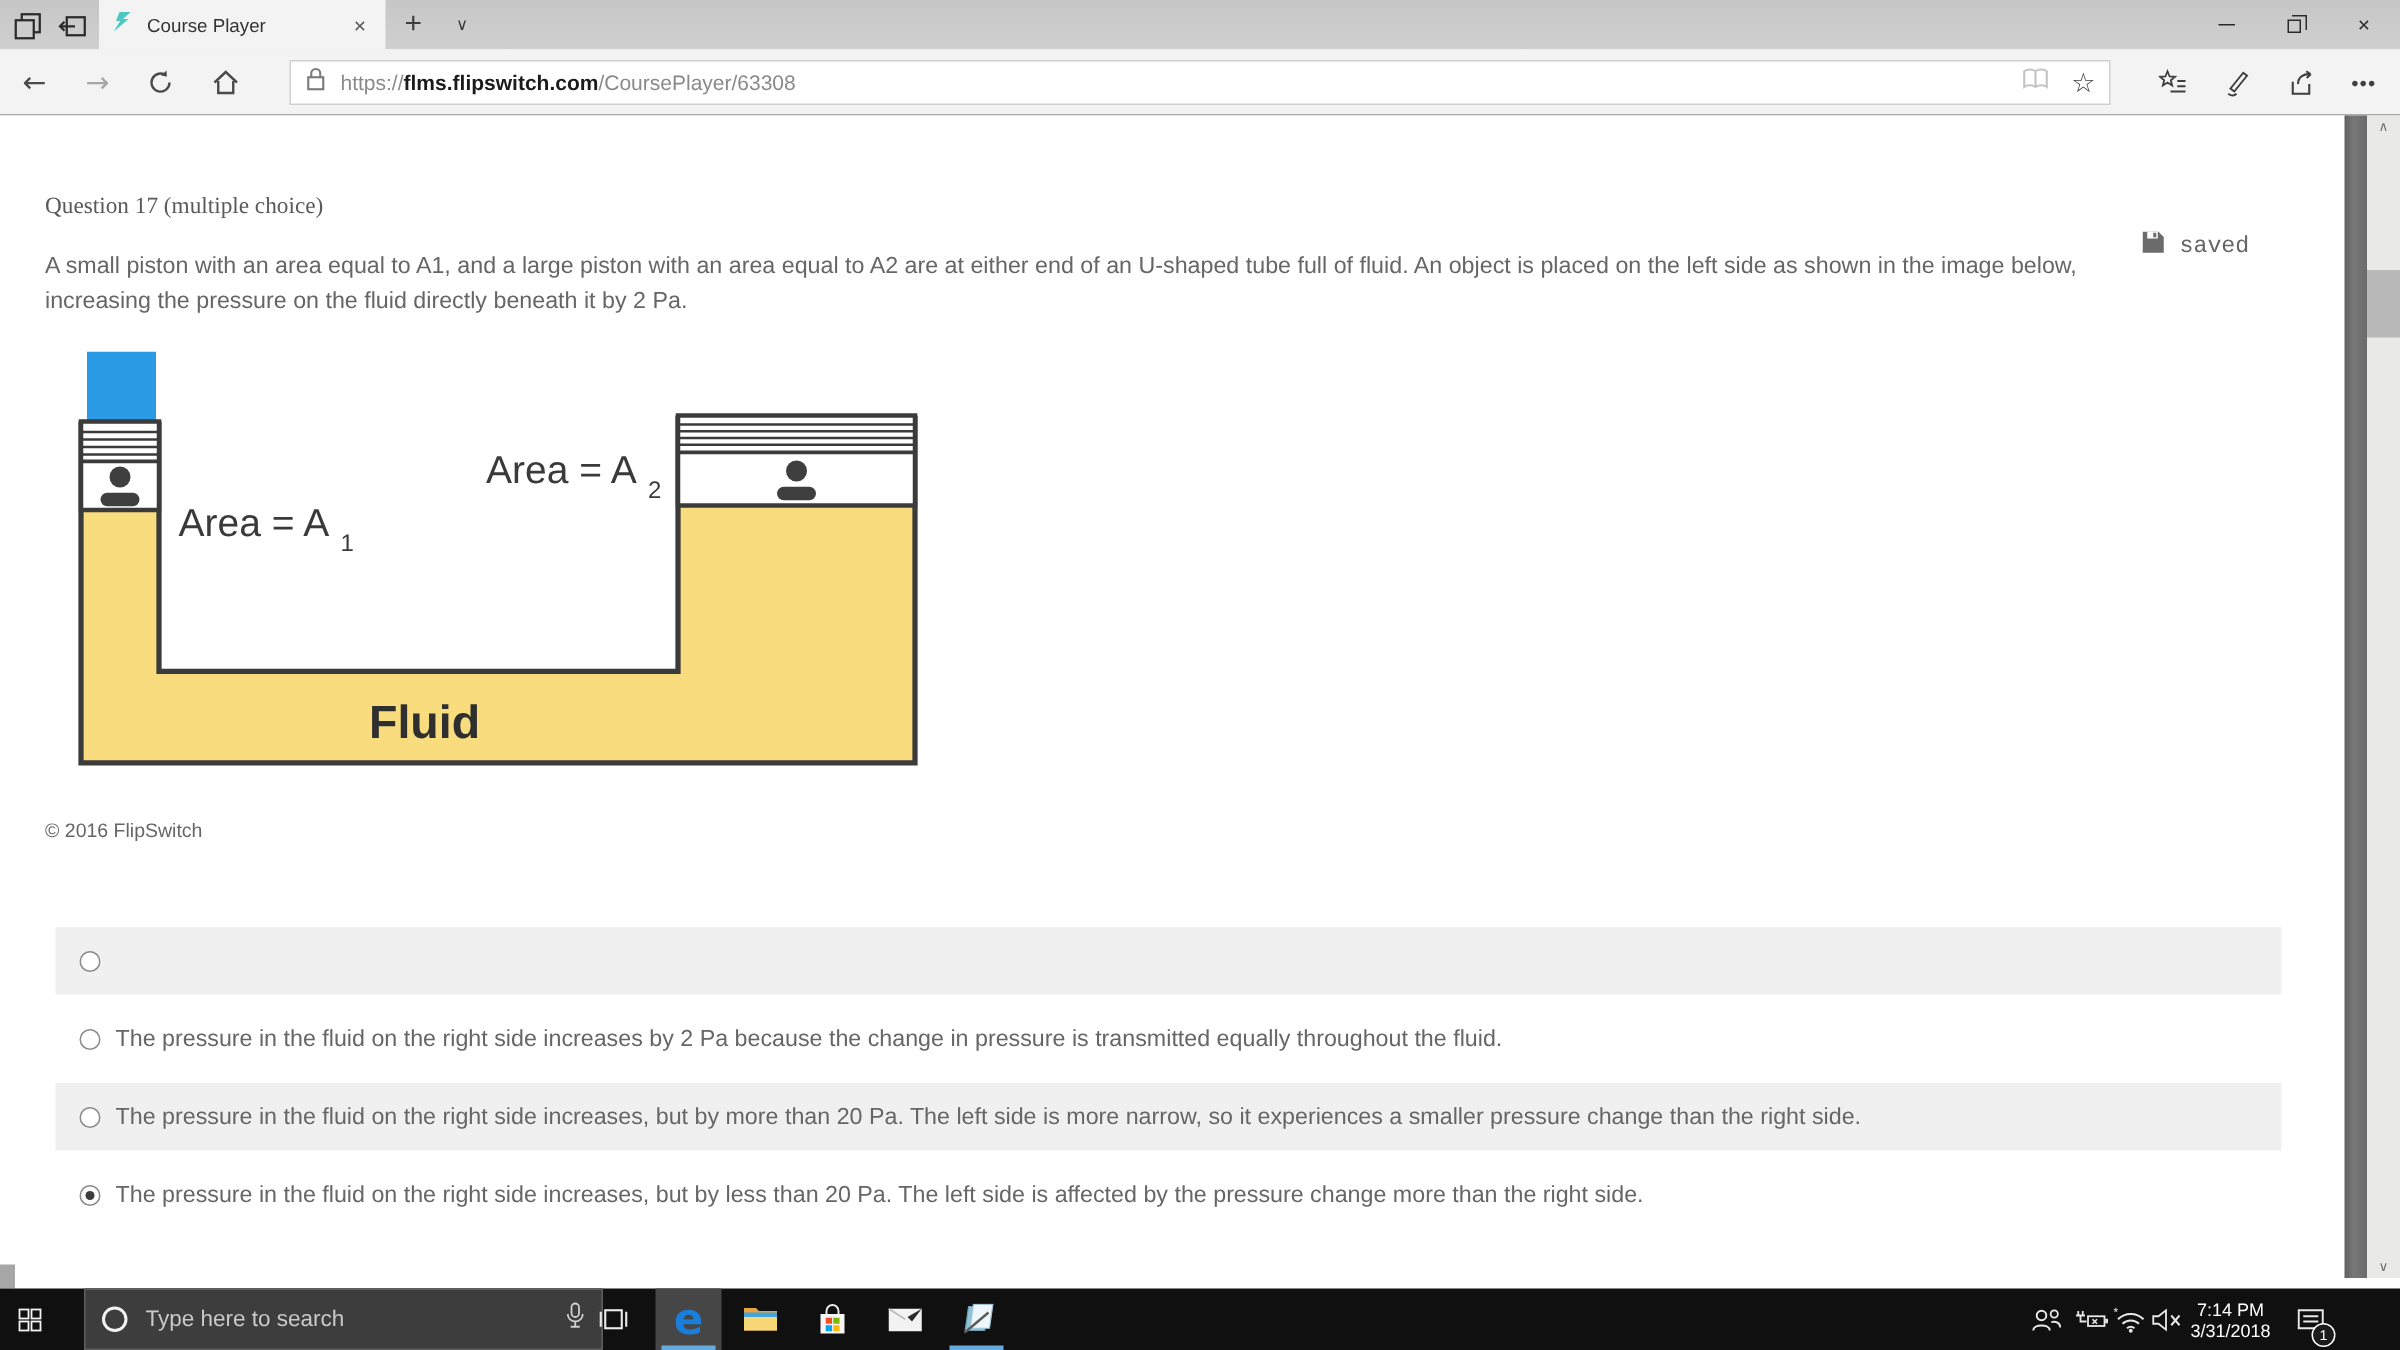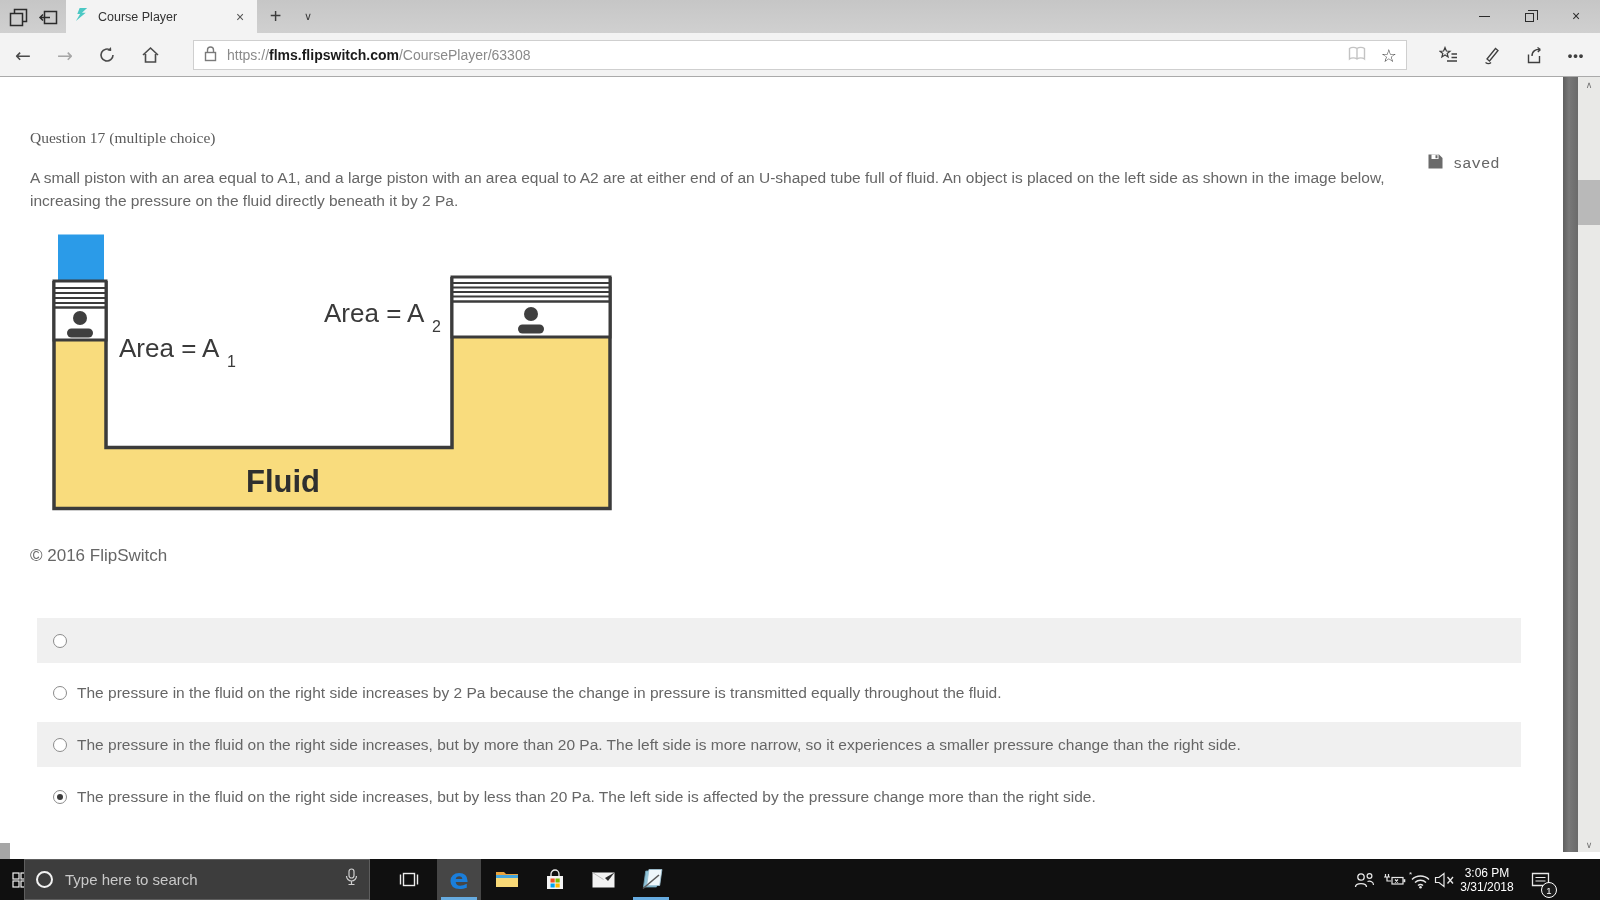--- a/index.html
+++ b/index.html
@@ -30,21 +30,21 @@
   #ab-right { margin-left:auto; display:flex; align-items:center; gap:14px; }
   #star-icon { font-size:18px; color:#3f3f3f; font-family:"DejaVu Sans",sans-serif; }
   .tool-ic { top:6px; width:34px; height:32px; color:#3f3f3f; }
   #more-btn { letter-spacing:1px; font-size:13px; font-weight:700; }
 
   
   #content { left:0; top:77px; width:1563px; height:782px; background:#fff; }
   #q-header { left:30px; top:52px; font-size:15.5px; color:#5a5a5a;font-family:Liberation Serif, serif; }
   #saved { left:1427px; top:76px; display:flex; align-items:center; gap:9px; color:#666; font-size:15.5px;font-family:Liberation Mono, monospace; }
   #q-text { left:30px; top:89px; width:1376px; font-size:15.5px; line-height:23px; color:#666; }
-  #copyright { left:30px; top:469px; font-size:17px; color:#666; }
+  #copyright { left:30px; top:469px; font-size:13px; color:#666; }
   #prompt { left:30px; top:502px; font-size:15.5px; color:#666; }
   #options { left:37px; top:541px; width:1484px; }
   .opt { height:45px; margin-bottom:7px; display:flex; align-items:center; padding:0 16px; }
   .opt.shade { background:#f0f0f0; }
   .radio { width:14px; height:14px; min-width:14px; border:1px solid #8b8b8b; border-radius:50%; background:#fff; display:flex; align-items:center; justify-content:center; }
   .opt.selected .radio::after { content:''; width:6px; height:6px; border-radius:50%; background:#3c3c3c; }
   .opt-text { margin-left:10px; font-size:15.5px; color:#666; }
 
   
   #inner-scroll { left:1563px; top:77px; width:15px; height:775px; background:linear-gradient(90deg,#5f5f5f,#787878 40%,#6a6a6a); }
@@ -52,21 +52,21 @@
   .scroll-arrow { width:22px; height:15px; font-size:9px; color:#707070; }
   #scroll-up { position:absolute; top:0; }
   #scroll-down { position:absolute; bottom:0; }
   #scroll-thumb { position:absolute; left:0; top:103px; width:22px; height:45px; background:#b9b9b9; }
   #corner-block { left:0; top:843px; width:10px; height:16px; background:#a6a6a6; }
 
   
   #taskbar { left:0; top:859px; width:1600px; height:41px; background:#101010; }
   .tb-btn { top:0; height:41px; }
   #start { left:0; width:40px; }
-  #searchbox { left:24px; width:346px; background:#3d3d3d; border:1px solid #5e5e5e; display:flex; align-items:center; padding:0 11px; }
+  #searchbox { left:56px; width:346px; background:#3d3d3d; border:1px solid #5e5e5e; display:flex; align-items:center; padding:0 11px; }
   #cortana-ring { width:17px; height:17px; border:2px solid #f2f2f2; border-radius:50%; }
   #search-ph { margin-left:12px; font-size:15px; color:#c9c9c9; }
   #mic { margin-left:auto; }
   #taskview { left:386px; width:46px; }
   .app-btn { width:44px; }
   #edge-btn { left:437px; background:#464646; }
   #edge-e { font-size:29px; font-weight:700; color:#1a7edb; font-family:"DejaVu Sans",sans-serif; line-height:1; }
   .underline { position:absolute; bottom:0; left:4px; right:4px; height:3px; background:#66abe0; }
   #folder-btn { left:485px; } #store-btn { left:533px; } #mail-btn { left:581px; } #notepad-btn { left:629px; }
   .tray-btn { top:0; height:41px; }
@@ -334,21 +334,21 @@
         <text x="0" y="6" font-size="8" fill="#e8e8e8">*</text>
       </svg>
   </div>
   <div id="tray-volume" class="abs flexc tray-btn">
     <svg width="22" height="16" viewBox="0 0 22 16">
         <path d="M1.5,5.5 H5 L10,1.5 V14.5 L5,10.5 H1.5 Z" fill="none" stroke="#e8e8e8" stroke-width="1.2"></path>
         <path d="M13.5,5 L19,11.5 M19,5 L13.5,11.5" stroke="#e8e8e8" stroke-width="1.3"></path>
       </svg>
   </div>
   <div id="clock" class="abs">
-    <span>3:06 PM</span>
+    <span>7:14 PM</span>
     <span>3/31/2018</span>
   </div>
   <div id="action-center" class="abs flexc tray-btn">
     <svg width="21" height="18" viewBox="0 0 21 18">
         <path d="M2.5,2.5 H18.5 V14.5 H7 L2.5,14.5 Z" fill="none" stroke="#e8e8e8" stroke-width="1.3"></path>
         <path d="M5.5,6.5 H15.5 M5.5,10 H15.5" stroke="#e8e8e8" stroke-width="1.2"></path>
       </svg>
     <span id="ac-badge">1</span>
   </div>
 </div>

